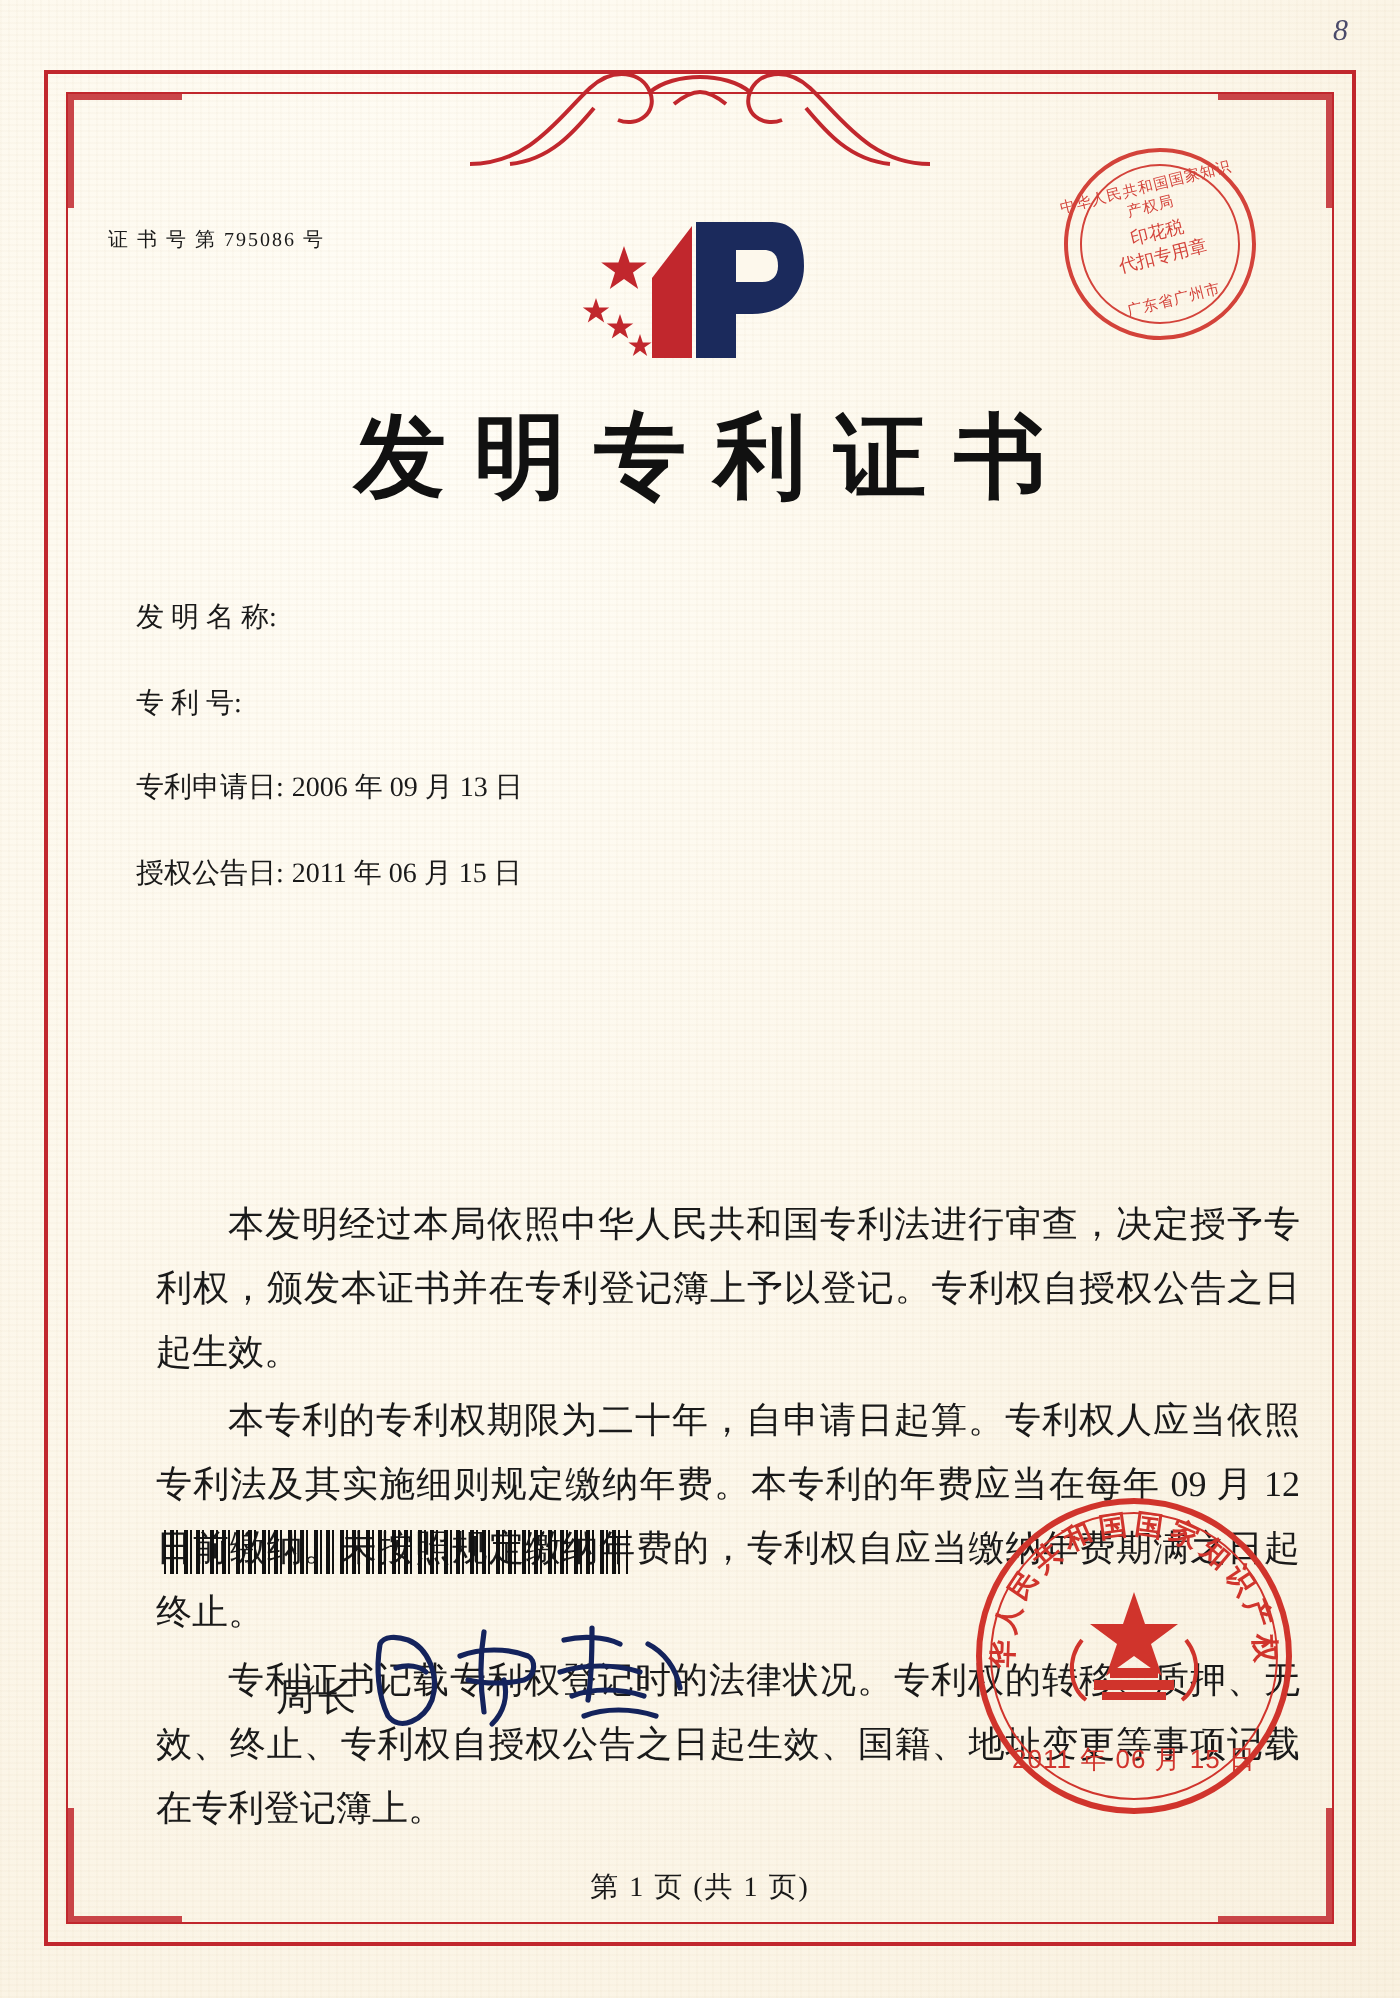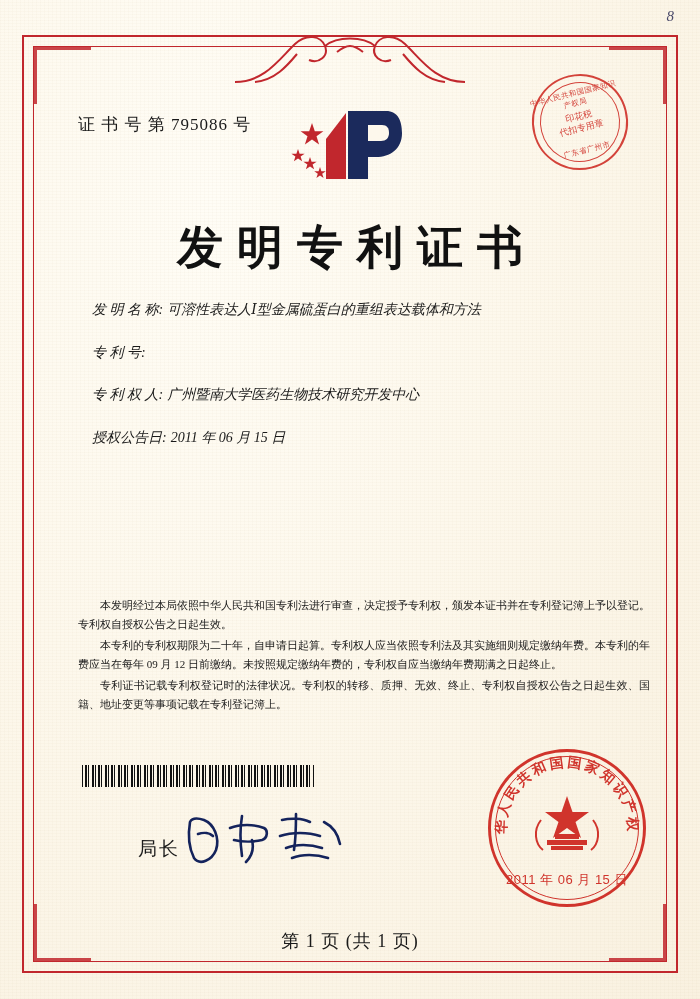--- a/index.html
+++ b/index.html
@@ -163,45 +163,43 @@
     left: 50%;
     transform: translateX(-50%);
     top: 105px;
     width: 120px;
     height: 80px;
   }
 
   
   .cert-no {
     position: absolute;
-    left: 78px;
+    left: 54px;
     top: 113px;
-    font-size: 17px;
+    font-size: 10px;
     letter-spacing: 1px;
   }
   .title {
     position: absolute;
     left: 0; right: 0;
     top: 198px;
     text-align: center;
     font-size: 46px;
     letter-spacing: 14px;
     text-indent: 14px;
     font-weight: bold;
     font-family: "Liberation Serif", "DejaVu Serif", serif;
     color: #111;
-    margin-top: 19px;
   }
 
   .fields {
     position: absolute;
-    left: 92px;
+    left: 68px;
     right: 60px;
     top: 300px;
-    font-style: italic;
   }
   .field {
     display: flex;
     align-items: baseline;
     font-size: 14px;
     margin-bottom: 22.5px;
     line-height: 20px;
   }
   .field .label {
     white-space: nowrap;
@@ -210,22 +208,22 @@
   .field .value {
     margin-left: 4px;
     flex: 1 1 auto;
   }
 
   .body-text {
     position: absolute;
     left: 78px;
     right: 50px;
     top: 596px;
-    font-size: 11px;
-    line-height: 19px;
+    font-size: 18px;
+    line-height: 32px;
     text-align: justify;
   }
   .body-text p {
     margin: 0 0 2px 0;
     text-indent: 2em;
   }
 
   
   .barcode {
     position: absolute;
@@ -257,21 +255,21 @@
     width: 170px;
     height: 62px;
     color: #14235c;
   }
 
   .footer {
     position: absolute;
     left: 0; right: 0;
     bottom: 46px;
     text-align: center;
-    font-size: 18px;
+    font-size: 14px;
     letter-spacing: 1px;
   }
 </style>
 </head>
 <body>
 
 <div class="page">
   <div class="paper-grain"></div>
 
   <div class="page-mark">8</div>
@@ -316,28 +314,27 @@
     </g>
   </svg>
 
   <div class="cert-no">证 书 号 第 795086 号</div>
 
   <div class="title">发明专利证书</div>
 
   <div class="fields">
     <div class="field">
       <span class="label">发 明 名 称:</span>
-      <span class="value">可溶性表达人Ⅰ型金属硫蛋白的重组表达载体和方法</span>
     </div>
     <div class="field">
       <span class="label">专 利 号:</span>
     </div>
     <div class="field">
-      <span class="label">专 利 权 人:</span>
-      <span class="value">广州暨南大学医药生物技术研究开发中心</span>
+      <span class="label">专利申请日:</span>
+      <span class="value">2006 年 09 月 13 日</span>
     </div>
     <div class="field">
       <span class="label">授权公告日:</span>
       <span class="value">2011 年 06 月 15 日</span>
     </div>
   </div>
 
   <div class="body-text">
     <p>本发明经过本局依照中华人民共和国专利法进行审查，决定授予专利权，颁发本证书并在专利登记簿上予以登记。专利权自授权公告之日起生效。</p>
     <p>本专利的专利权期限为二十年，自申请日起算。专利权人应当依照专利法及其实施细则规定缴纳年费。本专利的年费应当在每年 09 月 12 日前缴纳。未按照规定缴纳年费的，专利权自应当缴纳年费期满之日起终止。</p>

